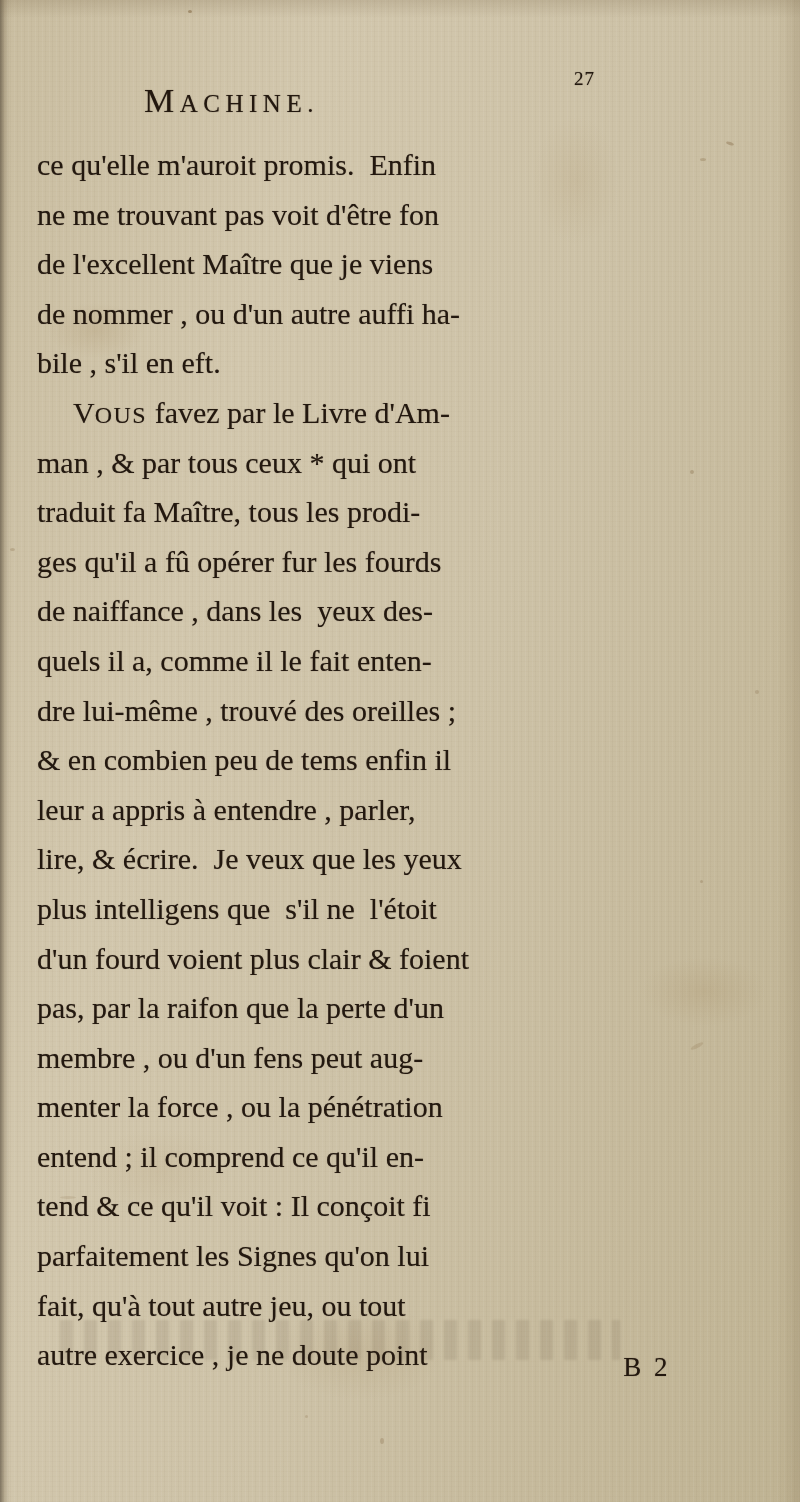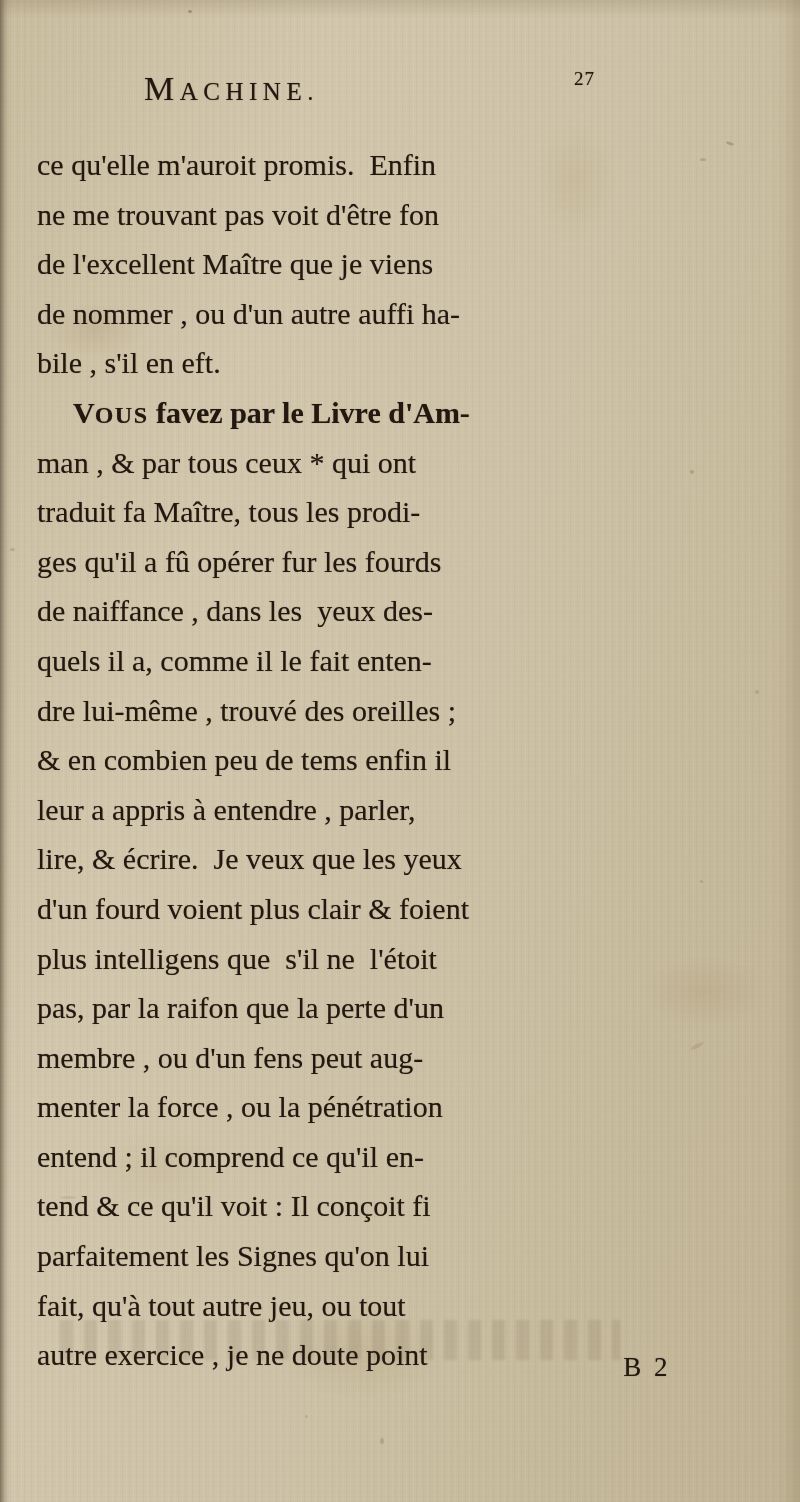--- a/index.html
+++ b/index.html
@@ -89,21 +89,21 @@
 
   
   .runhead {
     position: relative;
     height: 74px;
     margin-top: 66px;
   }
   .runhead-title {
     position: absolute;
     left: 107px;
-    top: 4px;
+    top: 16px;
     font-size: 30px;
     letter-spacing: 5.5px;
     white-space: pre;
     text-shadow: 0 0 1.1px rgba(35,24,15,0.55);
   }
   .runhead-title .cap1 { font-size: 34px; }
   .runhead-title .smallcaps { font-size: 25px; }
   .runhead-folio {
     position: absolute;
     right: 62px;
@@ -116,21 +116,21 @@
   
   .body-block { margin-top: 0; }
 
   .ln {
     height: 49.6px;
     font-size: 30px;
     line-height: 49.6px;
     white-space: pre;
     text-shadow: 0 0 0.9px rgba(35,24,15,0.45);
   }
-  .ln.indent { padding-left: 36px; font-weight: bold; }
+  .ln.indent { padding-left: 36px; }
 
   .sc { font-size: 24px; letter-spacing: 1.5px; }
   .bigcap { font-size: 30px; }
 
   
   .signature {
     position: absolute;
     left: 0;
     top: 1352px;
     width: 620px;
@@ -192,22 +192,22 @@
 
       <div class="ln">man , &amp; par tous ceux * qui ont</div>
       <div class="ln">traduit fa Maître, tous les prodi-</div>
       <div class="ln">ges qu'il a fû opérer fur les fourds</div>
       <div class="ln">de naiffance , dans les  yeux des-</div>
       <div class="ln">quels il a, comme il le fait enten-</div>
       <div class="ln">dre lui-même , trouvé des oreilles ;</div>
       <div class="ln">&amp; en combien peu de tems enfin il</div>
       <div class="ln">leur a appris à entendre , parler,</div>
       <div class="ln">lire, &amp; écrire.  Je veux que les yeux</div>
+      <div class="ln">plus intelligens que  s'il ne  l'étoit</div>
       <div class="ln">d'un fourd voient plus clair &amp; foient</div>
-      <div class="ln">plus intelligens que  s'il ne  l'étoit</div>
       <div class="ln">pas, par la raifon que la perte d'un</div>
       <div class="ln">membre , ou d'un fens peut aug-</div>
       <div class="ln">menter la force , ou la pénétration</div>
       <div class="ln">entend ; il comprend ce qu'il en-</div>
       <div class="ln">tend &amp; ce qu'il voit : Il conçoit fi</div>
       <div class="ln">parfaitement les Signes qu'on lui</div>
       <div class="ln">fait, qu'à tout autre jeu, ou tout</div>
       <div class="ln">autre exercice , je ne doute point</div>
     </div>
 

